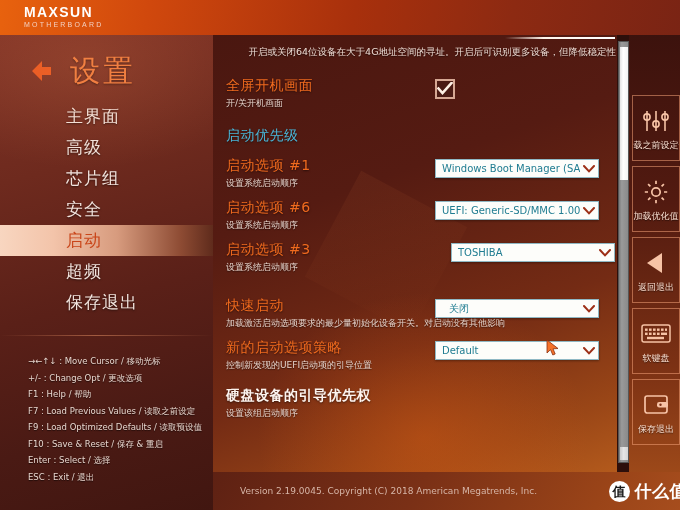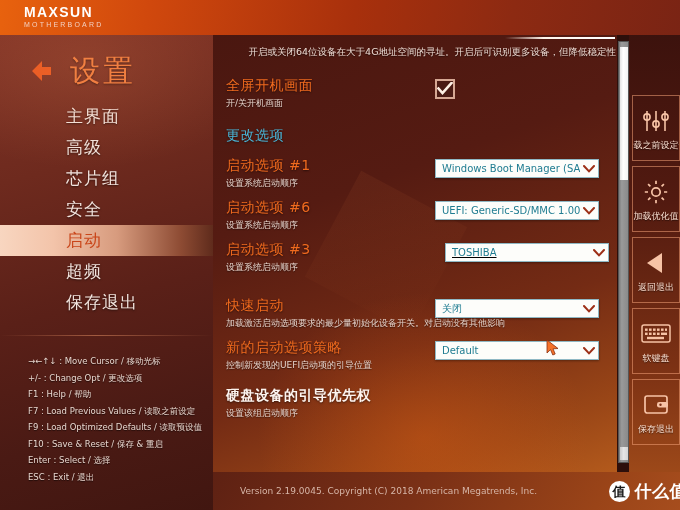--- a/index.html
+++ b/index.html
@@ -253,21 +253,21 @@
         <div class="row">
           <div class="row-label lbl-orange" style="top: 42px;">全屏开机画面</div>
           <div class="row-desc" style="top: 62px;">开/关开机画面</div>
           <div class="checkbox" style="left: 222px; top: 44px;">
             <svg width="16" height="14" viewBox="0 0 16 14">
               <path d="M1.5 6.5 L5.5 11 L14.5 1" stroke="#fdf0e4" stroke-width="2.6" fill="none" stroke-linecap="square"></path>
             </svg>
           </div>
         </div>
         <div class="row">
-          <div class="row-label lbl-blue" style="top: 92px;">更改选项</div>
+          <div class="row-label lbl-blue" style="top: 92px;">启动优先级</div>
         </div>
         <div class="row">
           <div class="row-label lbl-orange" style="top: 122px;">启动选项 #1</div>
           <div class="row-desc" style="top: 142px;">设置系统启动顺序</div>
           <div class="dropdown" style="left: 222px; top: 124px;">
             <div class="dd-text">Windows Boot Manager (SAMS</div>
             <div class="dd-caret">
               <svg width="12" height="8" viewBox="0 0 12 8">
                 <path d="M1 1 L6 6.4 L11 1" stroke="#9d2f17" stroke-width="2" fill="none" stroke-linecap="round"></path>
               </svg>
@@ -282,33 +282,33 @@
             <div class="dd-caret">
               <svg width="12" height="8" viewBox="0 0 12 8">
                 <path d="M1 1 L6 6.4 L11 1" stroke="#9d2f17" stroke-width="2" fill="none" stroke-linecap="round"></path>
               </svg>
             </div>
           </div>
         </div>
         <div class="row">
           <div class="row-label lbl-orange" style="top: 206px;">启动选项 #3</div>
           <div class="row-desc" style="top: 226px;">设置系统启动顺序</div>
-          <div class="dropdown" style="left: 232px; top: 208px; text-decoration: underline;">
+          <div class="dropdown" style="left: 238px; top: 208px;">
             <div class="dd-text">TOSHIBA</div>
             <div class="dd-caret">
               <svg width="12" height="8" viewBox="0 0 12 8">
                 <path d="M1 1 L6 6.4 L11 1" stroke="#9d2f17" stroke-width="2" fill="none" stroke-linecap="round"></path>
               </svg>
             </div>
           </div>
         </div>
         <div class="row">
           <div class="row-label lbl-orange" style="top: 262px;">快速启动</div>
           <div class="row-desc" style="top: 282px;">加载激活启动选项要求的最少量初始化设备开关。对启动没有其他影响</div>
-          <div class="dropdown" style="left: 222px; top: 264px;">
+          <div class="dropdown" style="left: 222px; top: 264px; padding-left: 7px;">
             <div class="dd-text">关闭</div>
             <div class="dd-caret">
               <svg width="12" height="8" viewBox="0 0 12 8">
                 <path d="M1 1 L6 6.4 L11 1" stroke="#9d2f17" stroke-width="2" fill="none" stroke-linecap="round"></path>
               </svg>
             </div>
           </div>
         </div>
         <div class="row">
           <div class="row-label lbl-orange" style="top: 304px;">新的启动选项策略</div>

